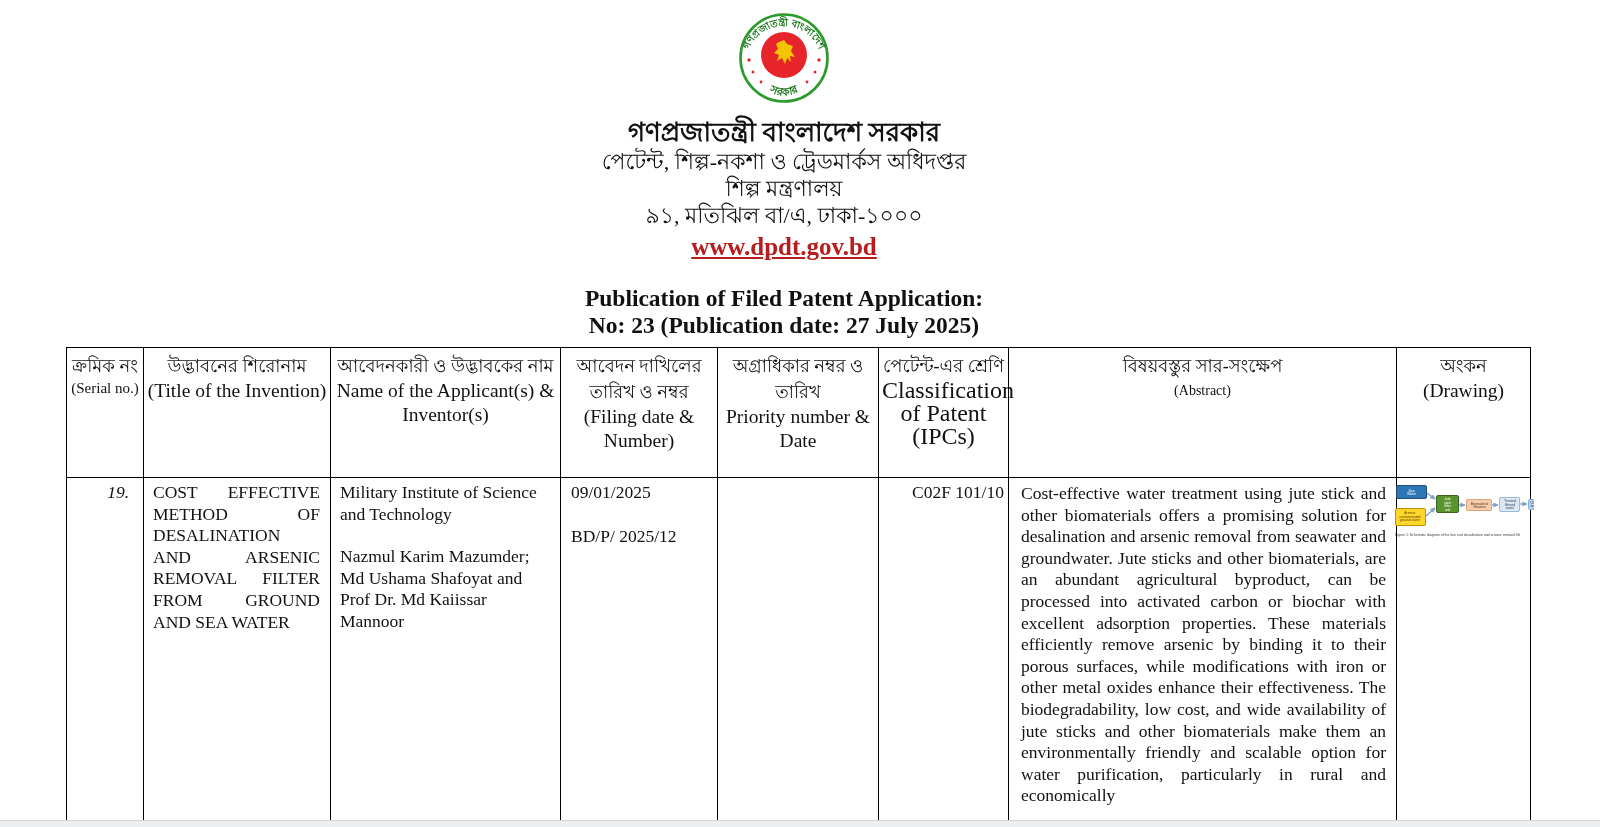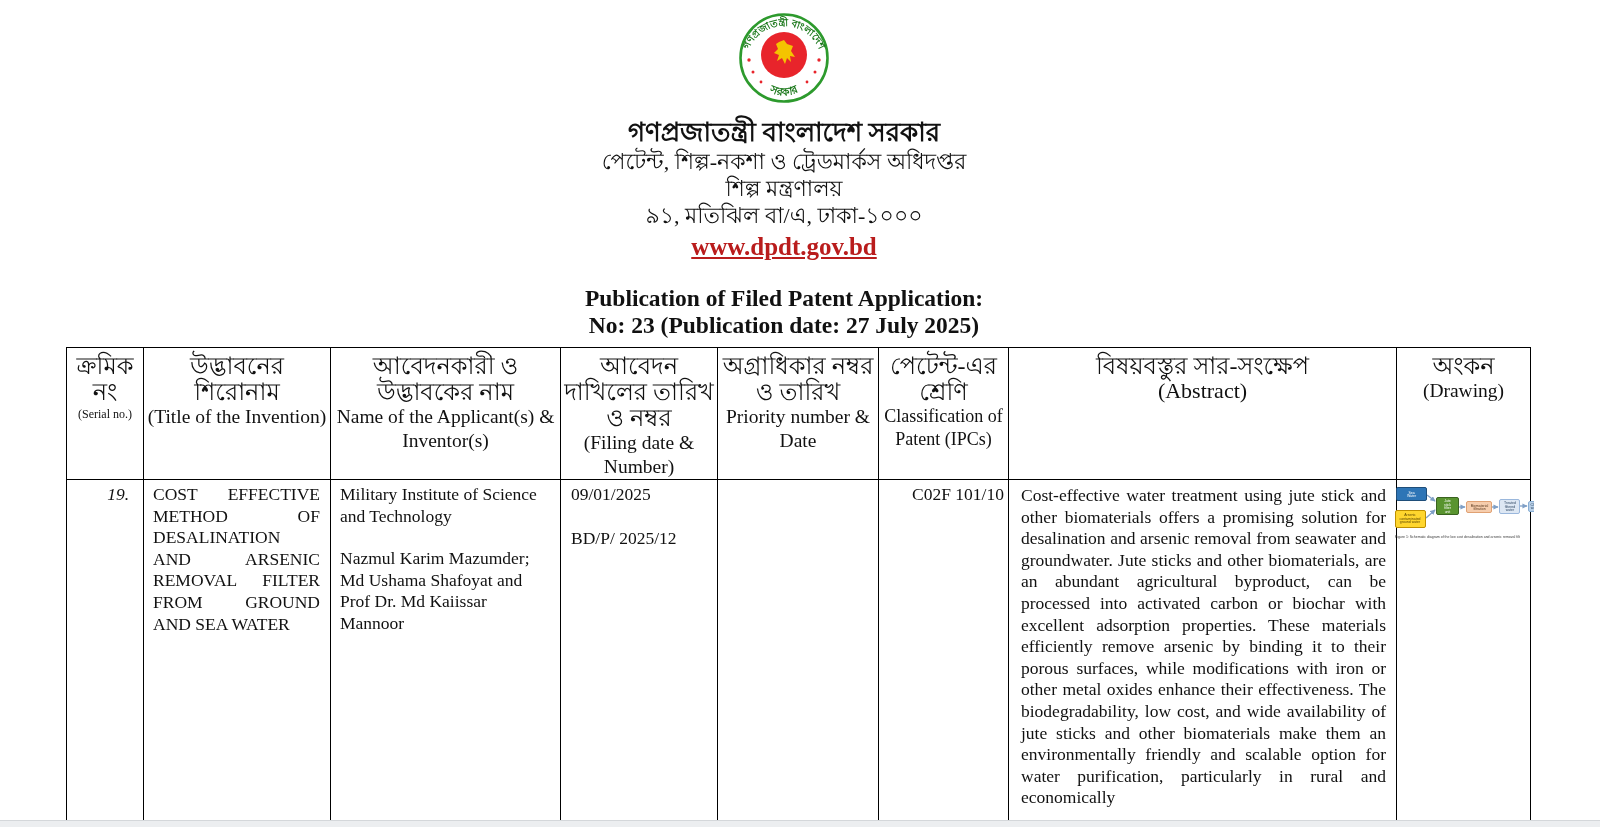--- a/index.html
+++ b/index.html
@@ -14,24 +14,24 @@
   .hdr-bn   { font-size:22px; line-height:26px; margin-top:1px; }
   .hdr-web  { margin-top:4px; font-size:25px; font-weight:700; }
   .hdr-web a { color:#b91c1c; text-decoration:underline; }
   .doc-title { margin-top:24px; font-size:23.5px; font-weight:700; line-height:26.5px; }
 
   
   .table-clip { position:absolute; left:66px; top:347px; width:1468px; height:480px; overflow:hidden; }
   table.pat { border-collapse:collapse; table-layout:fixed; width:1464px; }
   table.pat td { border:1.5px solid #000; vertical-align:top; }
   .hcell { text-align:center; padding:5px 3px 0 3px; height:130px; }
-  .h-bn { font-size:24px; line-height:26px; }
+  .h-bn { font-size:18px; line-height:26px; }
   .h-en { font-size:19.5px; line-height:24px; }
-  .h-en-small { font-size:12px; line-height:18px; }
-  .h-en-mid { font-size:18px; line-height:23px; }
+  .h-en-small { font-size:15px; line-height:18px; }
+  .h-en-mid { font-size:24px; line-height:23px; }
   tr.datarow { height:350px; }
   tr.datarow td { font-size:17.5px; line-height:21.6px; }
   .cell-serial { text-align:right; padding:4px 14px 0 2px;font-style:italic; }
   .cell-title { text-align:justify; padding:4px 10px 0 9px; }
   .cell-appl  { padding:4px 8px 0 9px; }
   .cell-appl .gap { height:21px; }
   .cell-filing { padding:4px 6px 0 10px; }
   .cell-filing .gap { height:22px; }
   .cell-class { padding:4px 4px 0 8px;text-align:right; }
   .cell-abstract { text-align:justify; padding:5px 10px 0 12px; line-height:21.8px; font-size:17.3px;margin-left:28px; }
@@ -137,21 +137,21 @@
         <td class="hcell">
           <div class="h-bn">অগ্রাধিকার নম্বর ও তারিখ</div>
           <div class="h-en">Priority number &amp; Date</div>
         </td>
         <td class="hcell">
           <div class="h-bn">পেটেন্ট-এর শ্রেণি</div>
           <div class="h-en-mid">Classification of Patent (IPCs)</div>
         </td>
         <td class="hcell">
           <div class="h-bn">বিষয়বস্তুর সার-সংক্ষেপ</div>
-          <div class="h-en" style="font-size:22px">(Abstract)</div>
+          <div class="h-en" style="font-size:14px">(Abstract)</div>
         </td>
         <td class="hcell">
           <div class="h-bn">অংকন</div>
           <div class="h-en">(Drawing)</div>
         </td>
       </tr>
 
       <tr class="datarow">
         <td class="cell-serial">19.</td>
         <td class="cell-title">COST EFFECTIVE METHOD OF DESALINATION AND ARSENIC REMOVAL FILTER FROM GROUND AND SEA WATER</td>

